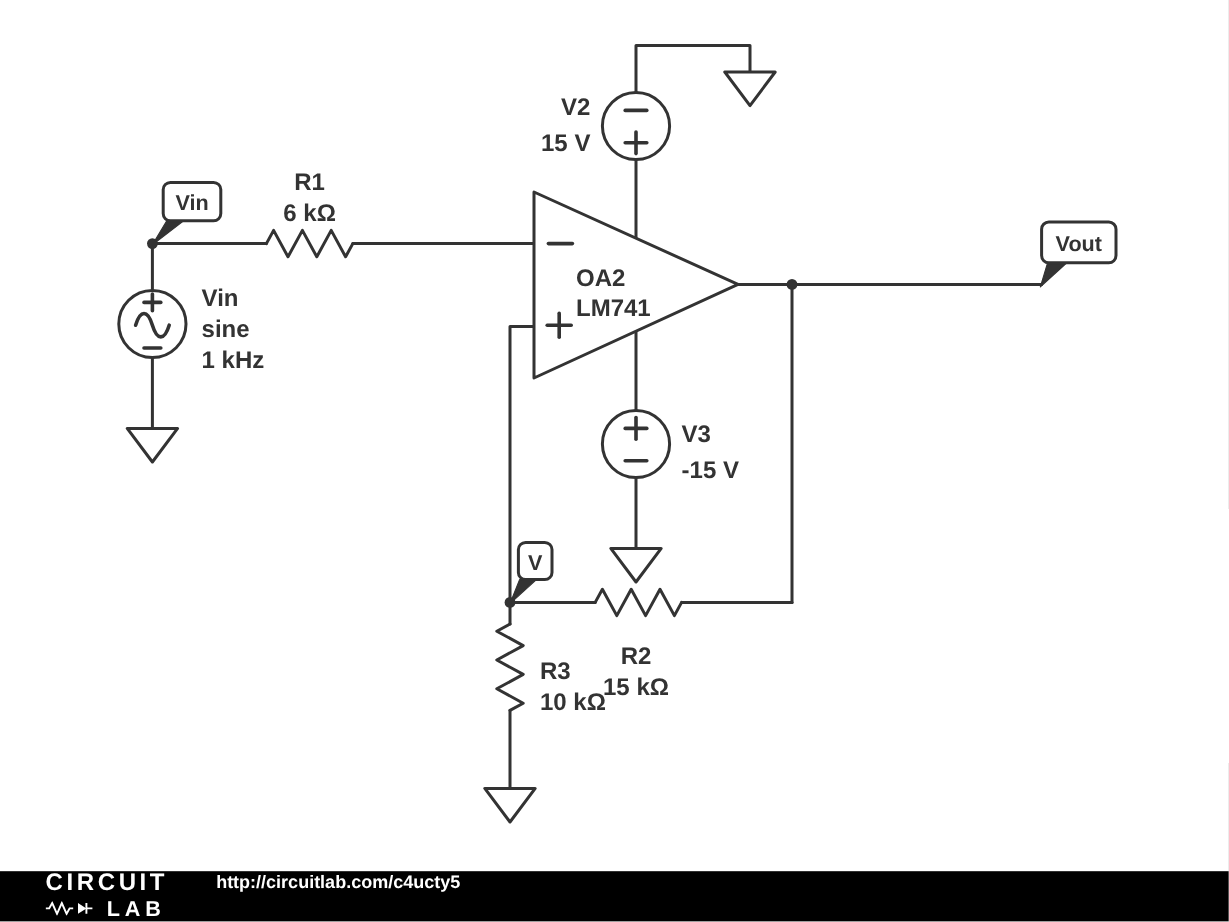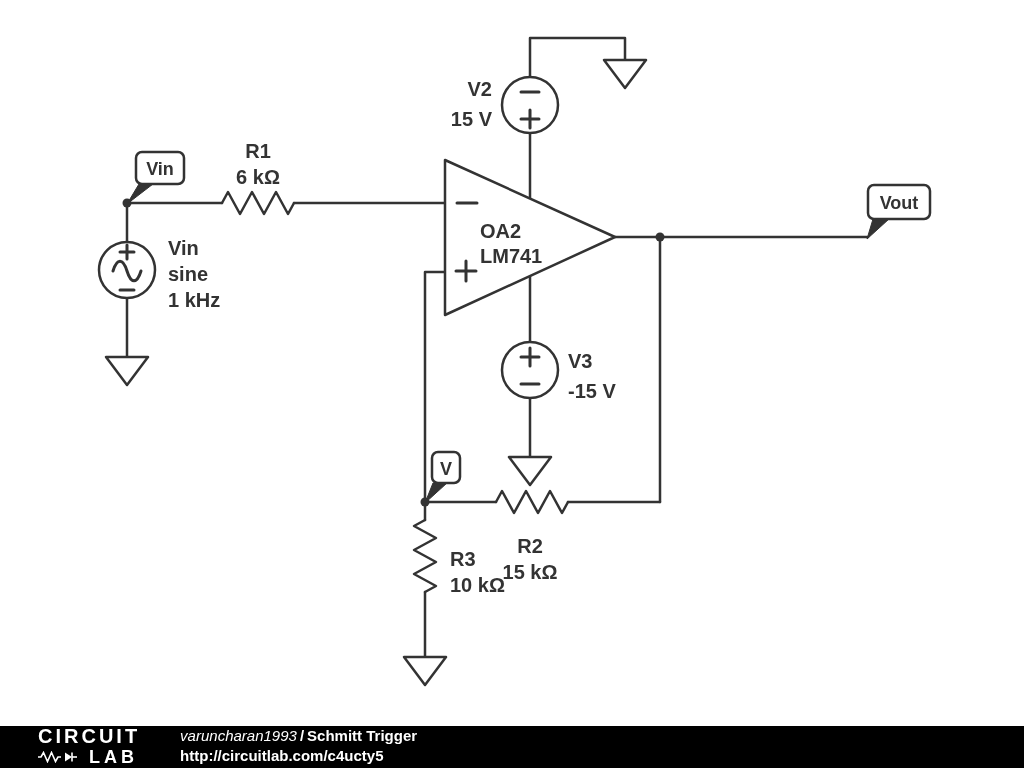--- a/index.html
+++ b/index.html
@@ -157,22 +157,19 @@
         <svg width="46" height="12" viewBox="0 0 46 12">
           <path d="M0 6 h3 l2.5 -4.5 l4 9 l4 -9 l4 9 l2.5 -4.5 h3" stroke="#ffffff" stroke-width="1.6" fill="none"></path>
           <polygon points="27,1.5 27,10.5 34,6" fill="#ffffff"></polygon>
           <line x1="34" y1="1.5" x2="34" y2="10.5" stroke="#ffffff" stroke-width="1.6"></line>
           <line x1="34" y1="6" x2="39" y2="6" stroke="#ffffff" stroke-width="1.6"></line>
         </svg>
         <span class="lab">LAB</span>
       </div>
     </div>
     <div class="meta">
-      <div class="meta-line1">
-        <span class="author">varuncharan1993</span><span class="sep">/</span><span class="ctitle">Schmitt Trigger</span>
-      </div>
       <div class="meta-line2">
         <a class="url" href="#">http://circuitlab.com/c4ucty5</a>
       </div>
     </div>
   </div>
 
 </div>
 
 </body></html>

